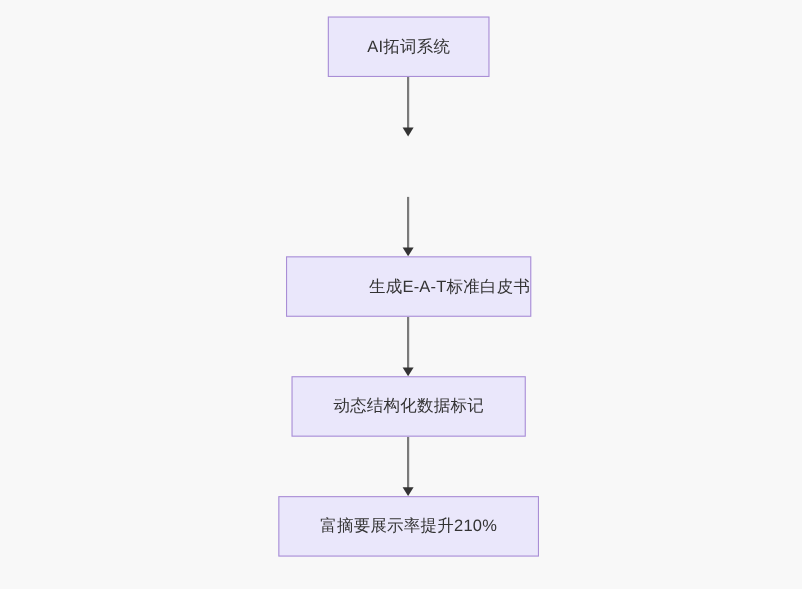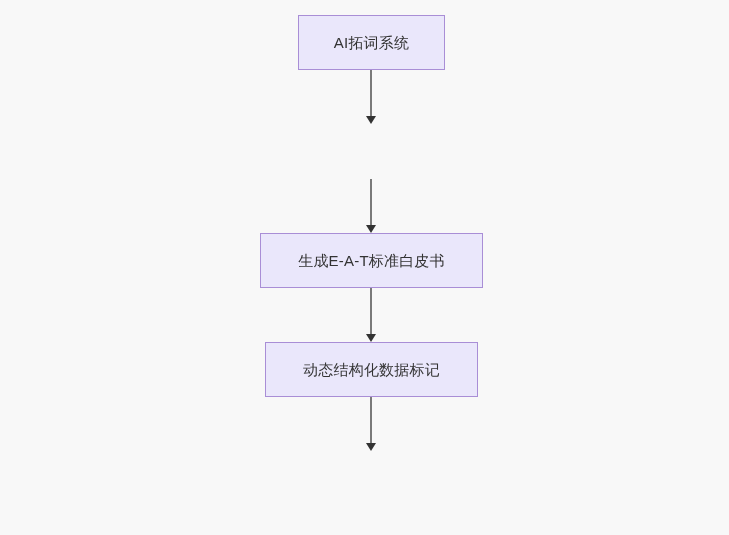--- a/index.html
+++ b/index.html
@@ -80,22 +80,25 @@
   <div class="connector" style="left:362px; top:397px; height:54px;">
     <div class="line"></div>
     <div class="head"></div>
   </div>
 
   <div class="node" style="left:298px; top:15px; width:147px; height:55px;">
     <span class="node-label">AI拓词系统</span>
   </div>
 
 
-  <div class="node" style="left:260px; top:233px; width:223px; height:55px;">
+  <div class="node" style="left:260px; top:233px; width:223px; height:55px;justify-content:flex-end;">
     <span class="node-label">生成E-A-T标准白皮书</span>
   </div>
 
   <div class="node" style="left:265px; top:342px; width:213px; height:55px;">
     <span class="node-label">动态结构化数据标记</span>
   </div>
 
+  <div class="node" style="left:253px; top:451px; width:237px; height:55px;">
+    <span class="node-label">富摘要展示率提升210%</span>
+  </div>
 
 </div>
 
 </body></html>

